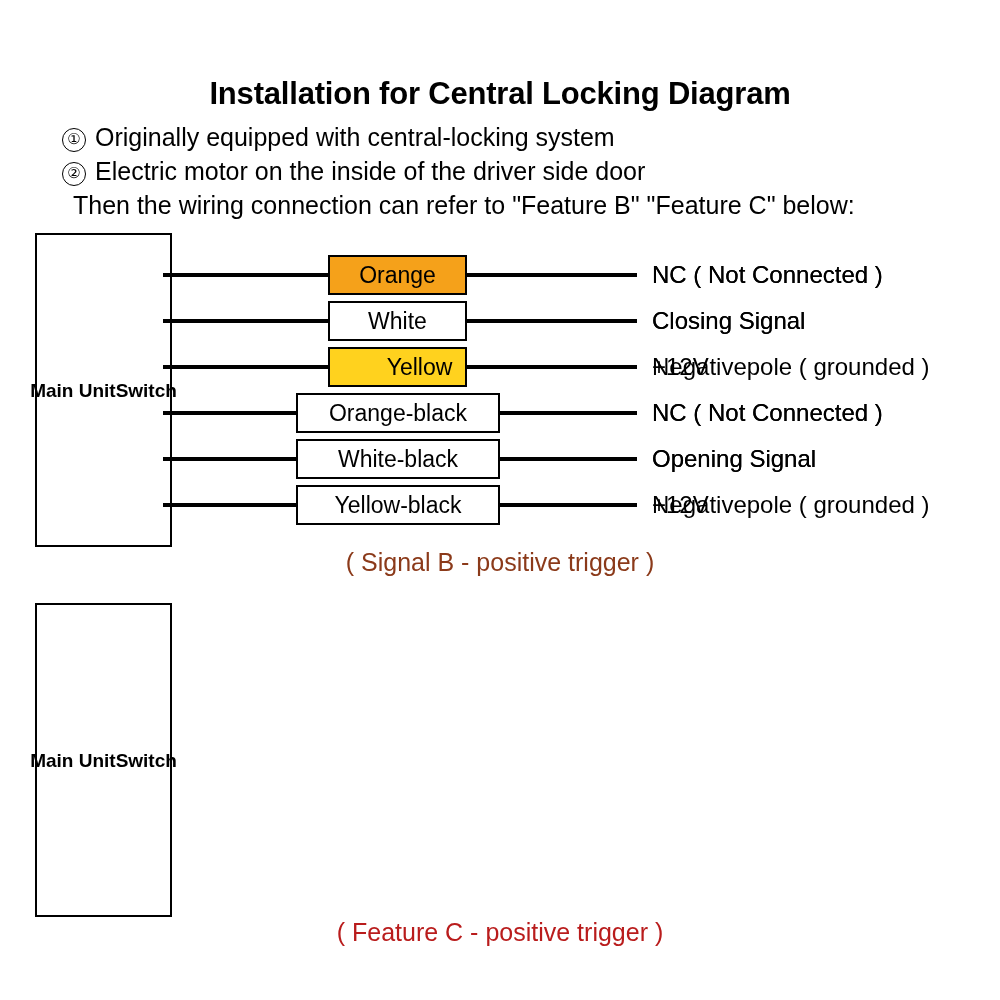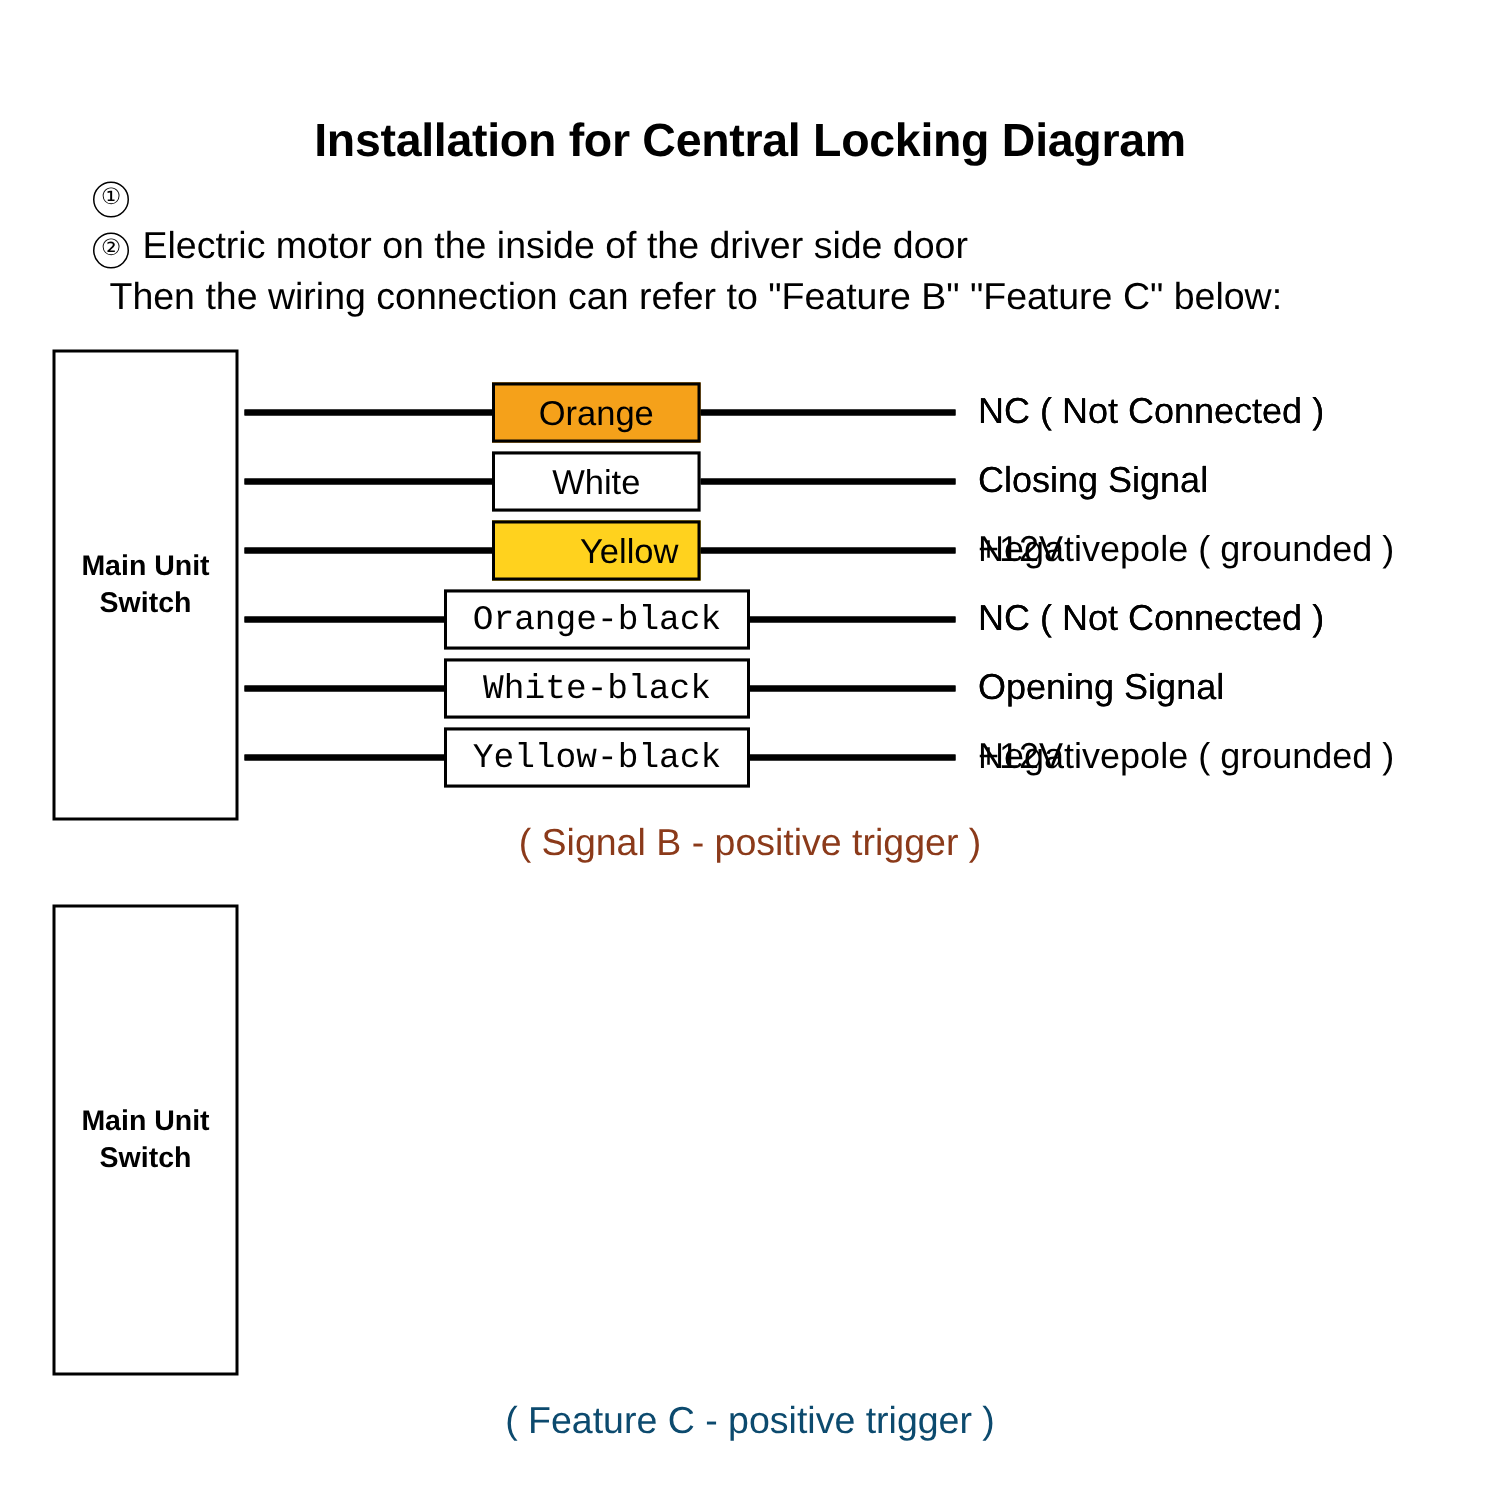--- a/index.html
+++ b/index.html
@@ -27,44 +27,44 @@
     border:1.5px solid #000;border-radius:50%;
     font-size:15px;text-align:center;margin-right:9px;
     flex:0 0 auto;position:relative;top:-2px;
   }
   .hdr-txt{display:inline-block;}
   .hdr-line.no-num .hdr-txt{margin-left:11px;}
 
   
   .block{position:absolute;left:0;width:1000px;}
   .unit-box{
-    position:absolute;left:35px;top:0;width:124px;height:314px;
+    position:absolute;left:35px;top:0;width:137px;height:314px;
     border:2.5px solid #000;background:#fff;
-    display:flex;flex-direction:column;align-items:center;
+    display:flex;flex-direction:row;align-items:center;
     justify-content:center;box-sizing:border-box;
   }
   .unit-line{font-size:19px;font-weight:bold;line-height:25px;white-space:nowrap;}
 
   
   .row{position:absolute;left:0;width:796px;height:40px;}
   .wire-left{
     position:absolute;left:163px;top:18px;height:4px;background:#000;
   }
   .wire-right{
     position:absolute;top:18px;height:4px;background:#000;
   }
   .chip{
     position:absolute;top:0;height:40px;
     border:2.5px solid #000;box-sizing:border-box;
     display:flex;align-items:center;justify-content:center;
     font-size:23px;line-height:1;background:#ffffff;
     white-space:nowrap;
   }
   .chip.narrow{left:328px;width:139px;}
-  .chip.wide{left:296px;width:204px;font-family:Liberation Mono, monospace;}
+  .chip.wide{left:296px;width:204px;}
   .chip.orange{background:#F5A11A;}
   .chip.yellow{background:#FFD21E;padding-left:44px;}
   .chip.white{background:#ffffff;text-align:right;}
 
   .rlabel{
     position:absolute;left:652px;top:0;height:40px;
     display:flex;align-items:center;
     font-size:24px;white-space:nowrap;
   }
 
@@ -76,20 +76,21 @@
 </head>
 <body>
 
 <div class="page">
 
   <div class="title">Installation for Central Locking Diagram</div>
 
   <div class="hdr-lines">
     <div class="hdr-line">
       <span class="circ-num">①</span>
+      <span class="hdr-txt">Originally equipped with central-locking system</span>
     </div>
     <div class="hdr-line">
       <span class="circ-num">②</span>
       <span class="hdr-txt">Electric motor on the inside of the driver side door</span>
     </div>
     <div class="hdr-line no-num">
       <span class="hdr-txt">Then the wiring connection can refer to "Feature B" "Feature C" below:</span>
     </div>
   </div>
 
@@ -172,16 +173,16 @@
           <div class="wire-right" style="left: 500px; width: 137px;"></div>
           <div class="rlabel">Opening Signal</div>
         </div>
         <div class="row" style="top: -118px;">
           <div class="wire-left" style="width: 133px;"></div>
           <div class="chip wide white">Yellow-black</div>
           <div class="wire-right" style="left: 500px; width: 137px;"></div>
           <div class="rlabel">Negativepole ( grounded )</div>
         </div>
       </div>
-      <div class="caption" style="top: 918px; color: #0c4a6e; margin-top: 15px;">( Feature C - positive trigger )</div>
+      <div class="caption" style="top: 918px; color: #b91c1c;">( Feature C - positive trigger )</div>
     </div>
 
 </div>
 
 </body></html>

